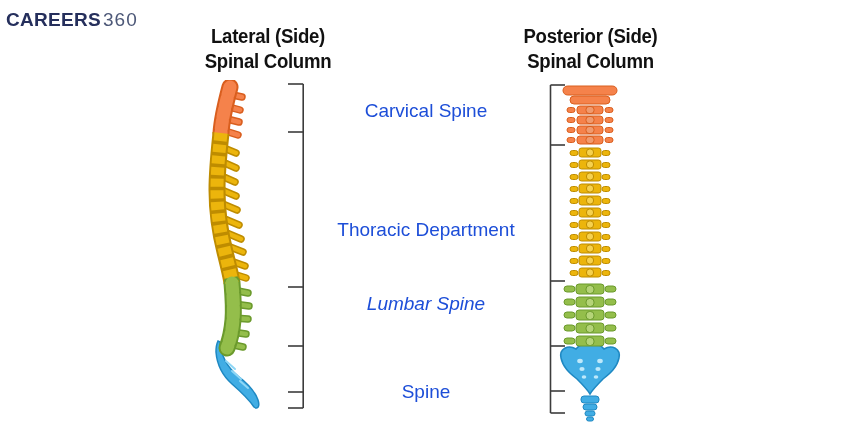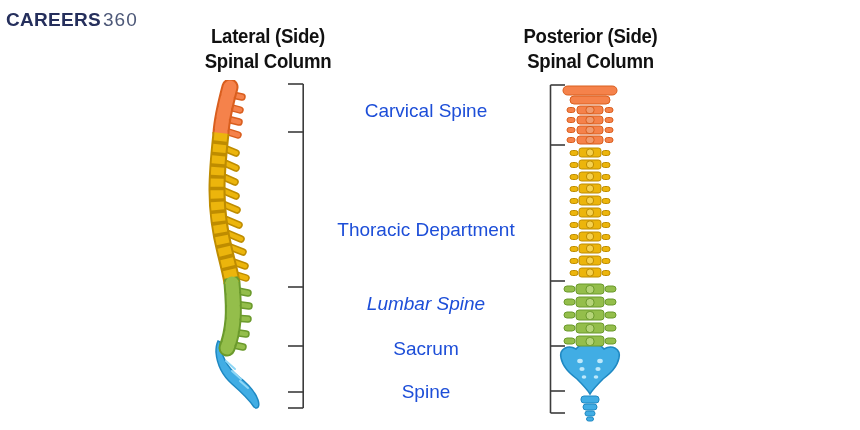--- a/index.html
+++ b/index.html
@@ -91,21 +91,20 @@
       <line x1="2" y1="205" x2="17.2" y2="205"></line>
       <line x1="2" y1="264" x2="17.2" y2="264"></line>
       <line x1="2" y1="310" x2="17.2" y2="310"></line>
       <line x1="2" y1="326" x2="17.2" y2="326"></line>
     </g>
   </svg>
 
   <div class="region-label lbl-0">Carvical Spine</div>
   <div class="region-label lbl-1">Thoracic Department</div>
   <div class="region-label lbl-2">Lumbar Spine</div>
-  <div class="region-label lbl-3">Sacrum</div>
   <div class="region-label lbl-4">Spine</div>
 
   <svg id="bracket-right" width="20" height="332" viewBox="0 0 20 332" xmlns="http://www.w3.org/2000/svg">
     <g stroke="#3C3C3C" stroke-width="1.6" fill="none">
       <line x1="2.5" y1="2" x2="2.5" y2="330"></line>
       <line x1="2.5" y1="2" x2="17" y2="2"></line>
       <line x1="2.5" y1="62" x2="17" y2="62"></line>
       <line x1="2.5" y1="198" x2="17" y2="198"></line>
       <line x1="2.5" y1="263" x2="17" y2="263"></line>
       <line x1="2.5" y1="308" x2="17" y2="308"></line>

